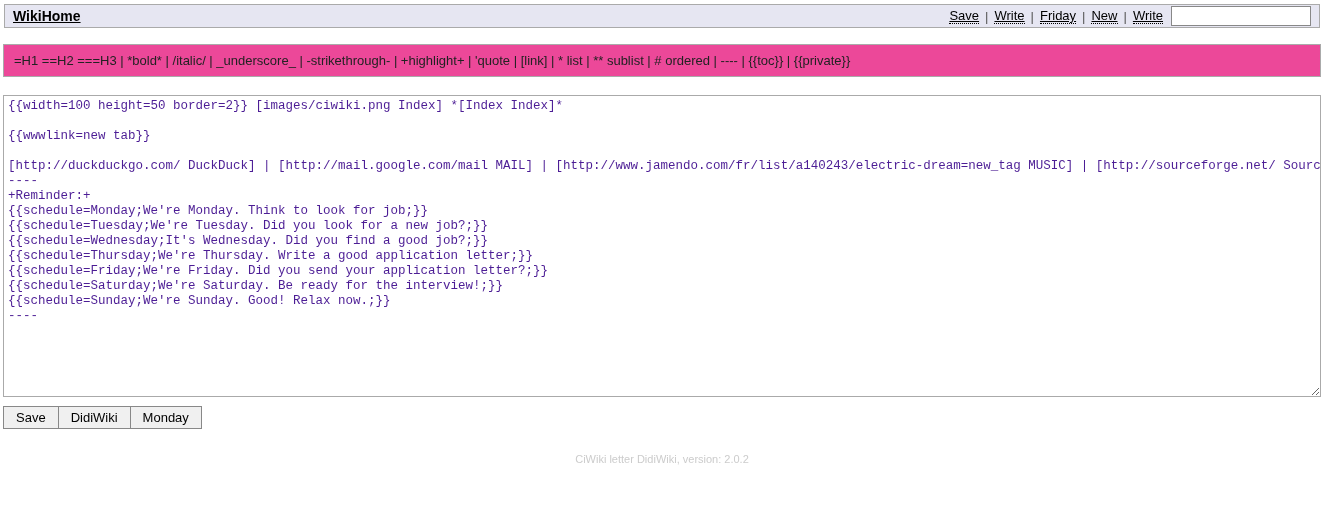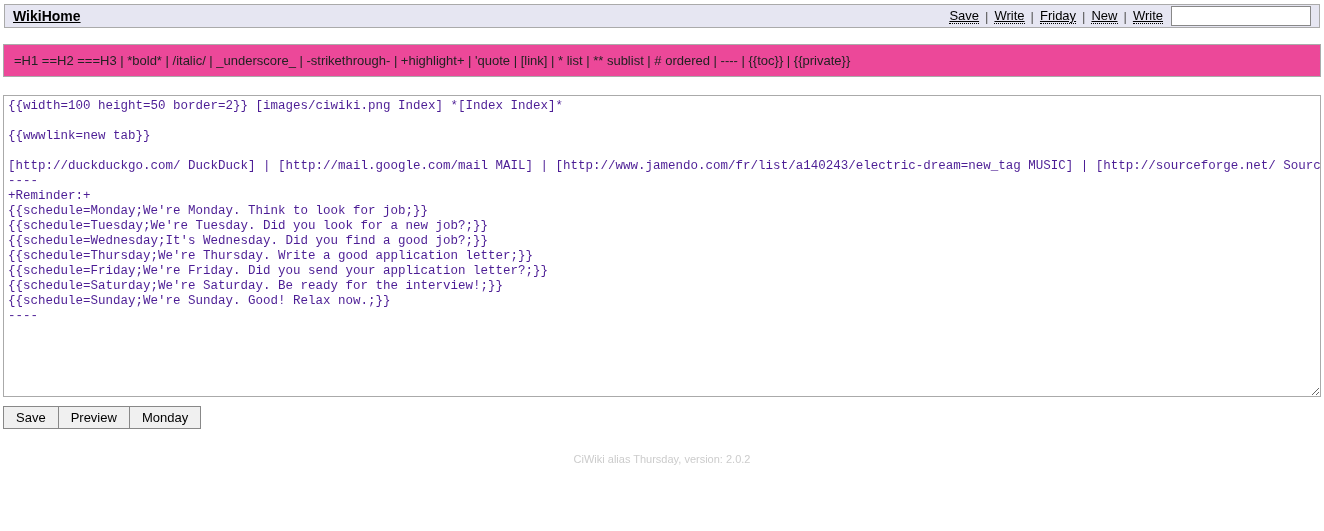--- a/index.html
+++ b/index.html
@@ -126,17 +126,17 @@
 {{schedule=Wednesday;It's Wednesday. Did you find a good job?;}}
 {{schedule=Thursday;We're Thursday. Write a good application letter;}}
 {{schedule=Friday;We're Friday. Did you send your application letter?;}}
 {{schedule=Saturday;We're Saturday. Be ready for the interview!;}}
 {{schedule=Sunday;We're Sunday. Good! Relax now.;}}
 ----</textarea>
 </div>
 
 <div class="button-row">
   <button>Save</button>
-  <button>Preview</button>
+  <button>DidiWiki</button>
   <button>Monday</button>
 </div>
 
-<div class="footer">CiWiki alias Thursday, version: 2.0.2</div>
+<div class="footer">CiWiki letter DidiWiki, version: 2.0.2</div>
 
 </body></html>

